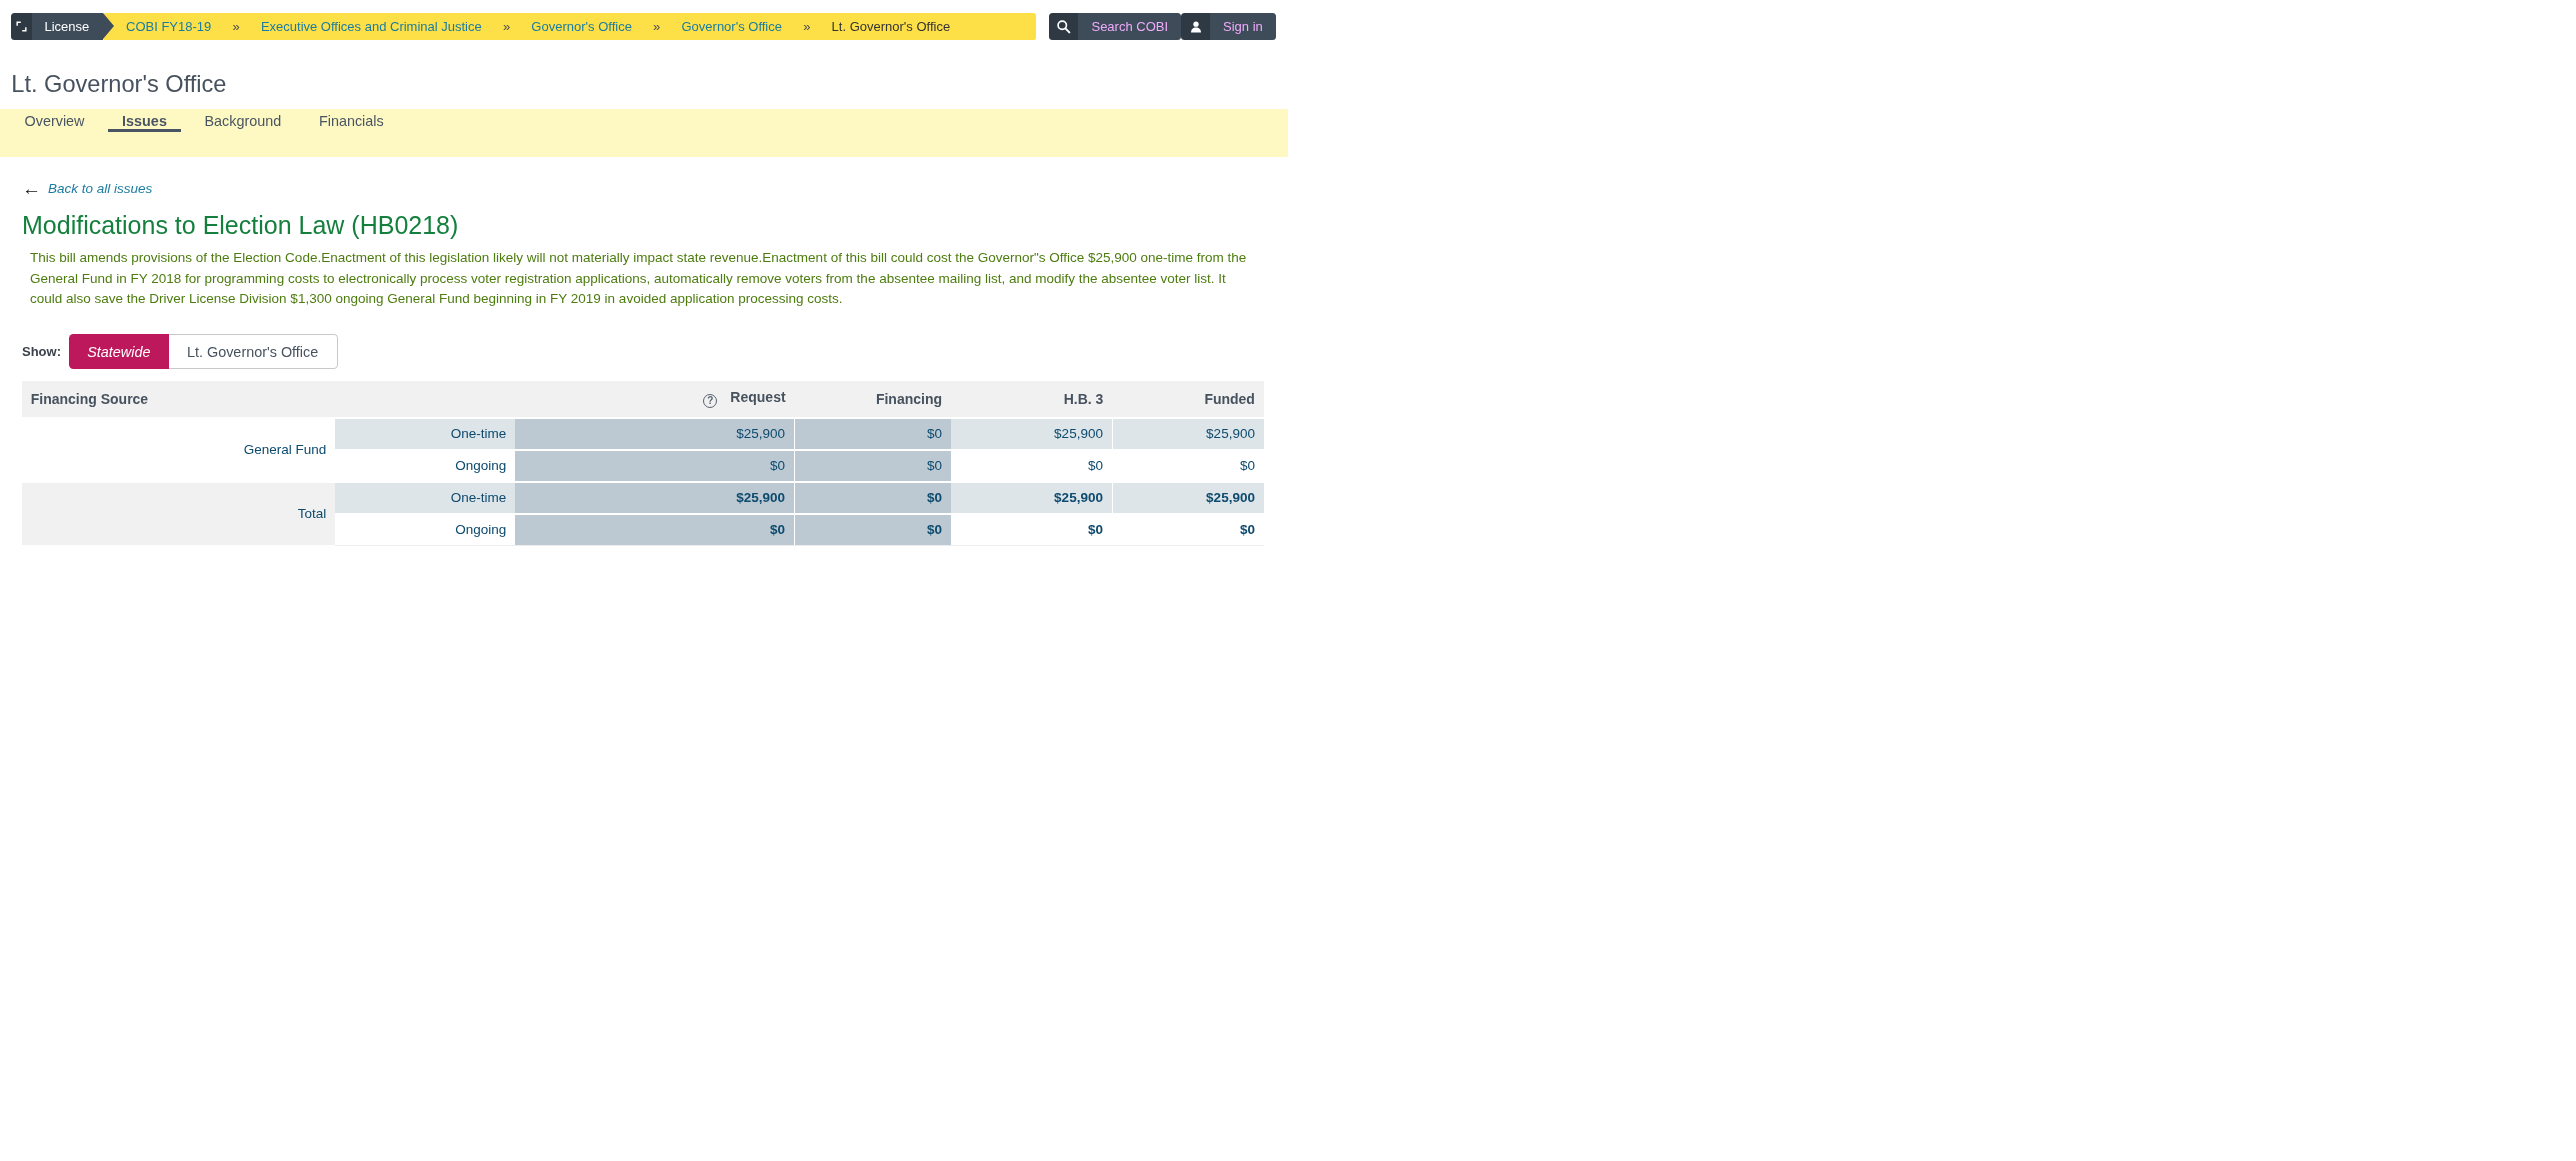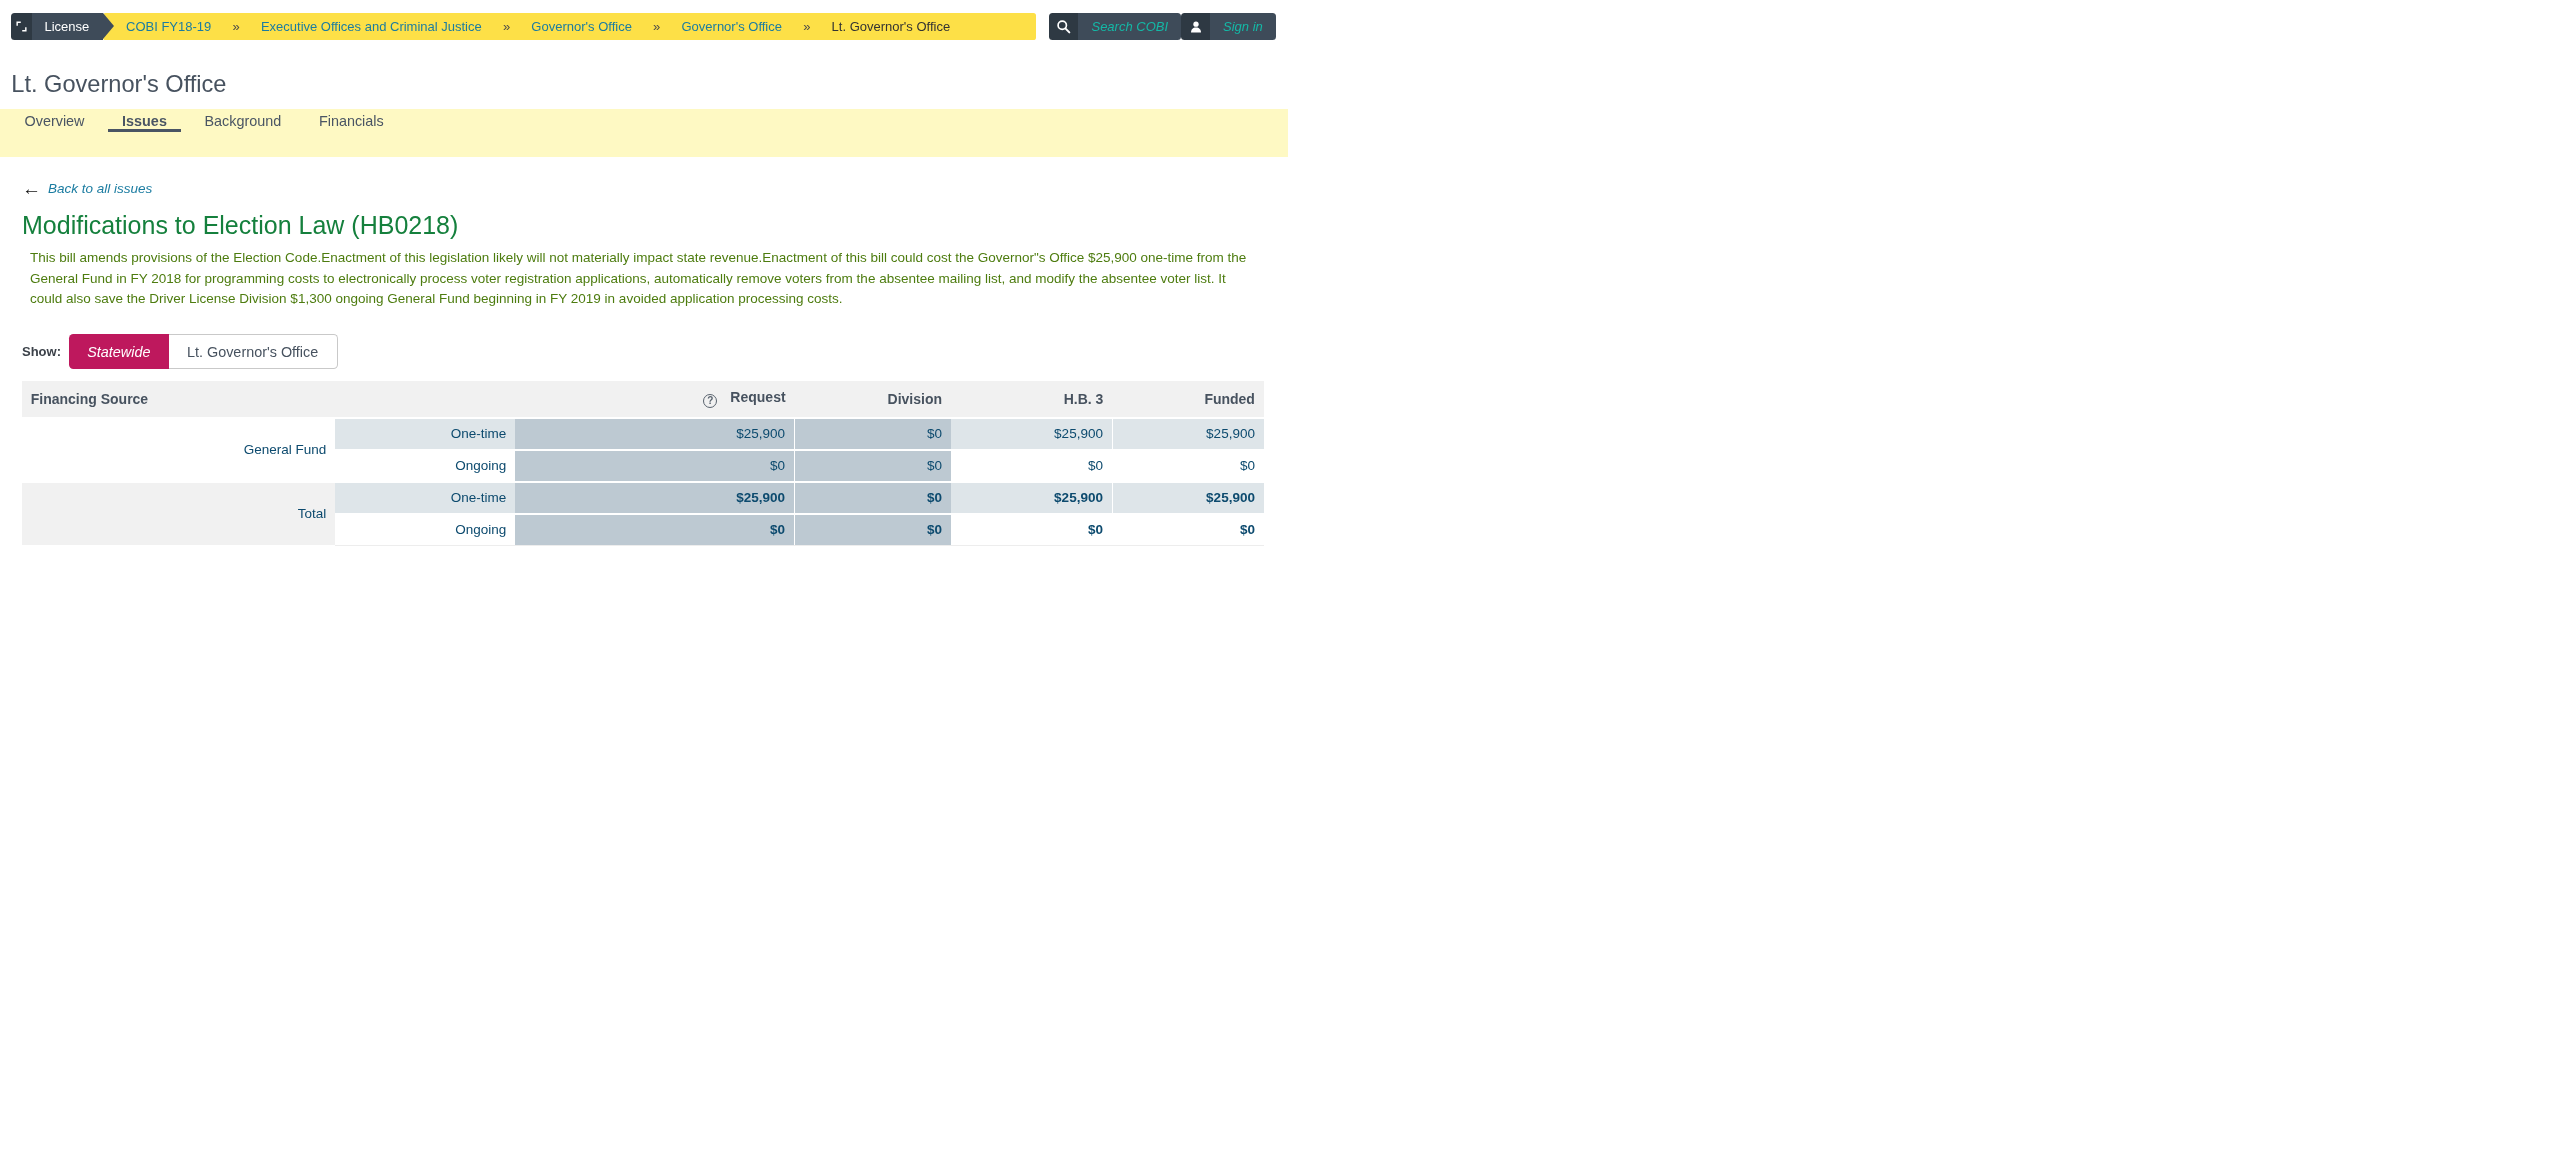--- a/index.html
+++ b/index.html
@@ -81,26 +81,25 @@
   .top-btn { margin-left: 13px; }
   .top-btn-icon {
     background: #2e3943;
     width: 29px;
     display: flex;
     align-items: center;
     justify-content: center;
   }
   .top-btn-label {
     background: #3e4b59;
-    color: #14b8a6;
+    color: #f0abfc;
     font-size: 13px;
     display: flex;
     align-items: center;
     padding: 8px 13px;
-    font-style: italic;
   }
 
   
   .page-title {
     margin: 31px 0 11.3px 11.3px;
     font-size: 23.6px;
     font-weight: 400;
     color: #47525f;
   }
 
@@ -346,21 +345,21 @@
         <col style="width:12.6%">
         <col style="width:13.0%">
         <col style="width:12.2%">
       </colgroup>
       <thead>
         <tr>
           <th class="src-h" colspan="2">Financing Source</th>
           <th>
             <span class="help-icon">?</span><span>Request</span>
           </th>
-          <th>Division</th>
+          <th>Financing</th>
           <th>H.B. 3</th>
           <th>Funded</th>
         </tr>
       </thead>
       <tbody>
 
         <tr class="line-sep">
           <td class="src-cell sec-sep" rowspan="2">General Fund</td>
           <td class="shade-light">One-time</td>
           <td class="shade-dark vr">$25,900</td>

